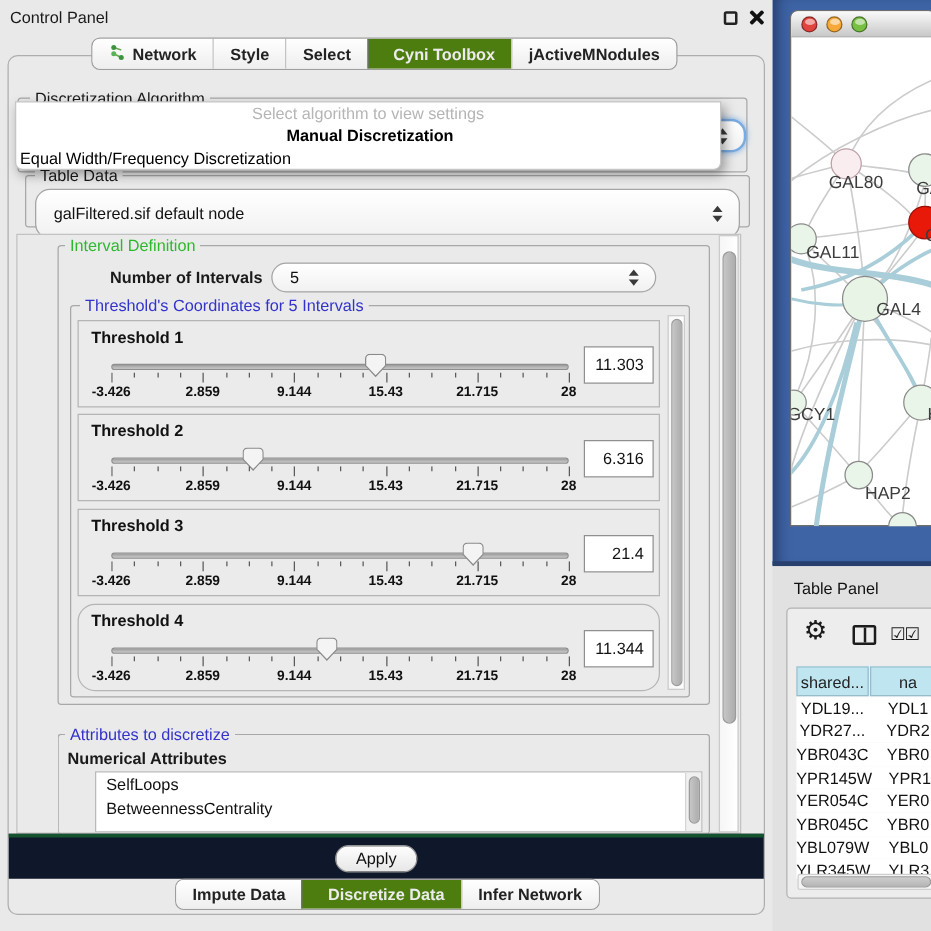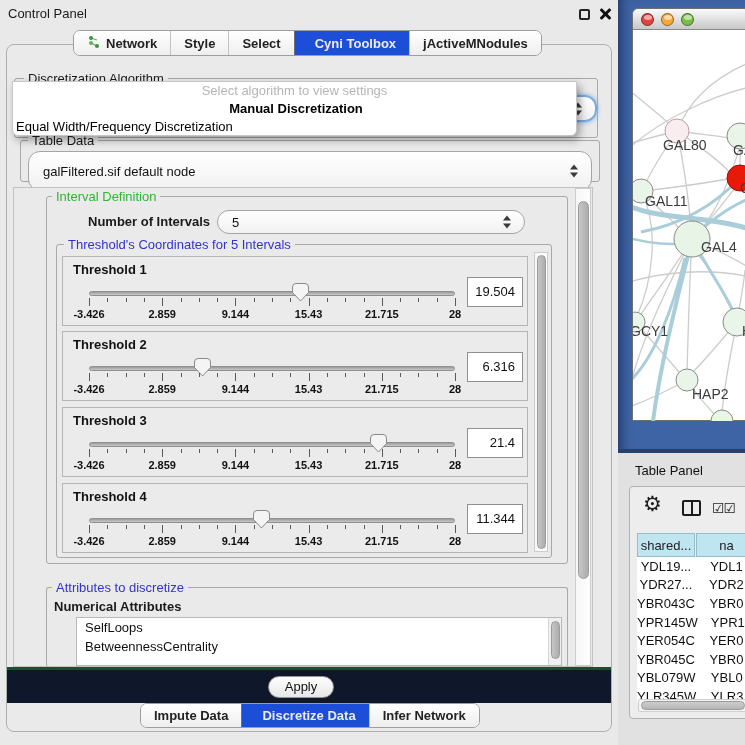--- a/index.html
+++ b/index.html
@@ -18,21 +18,21 @@
 
   .cp-body { position:absolute; left:6px; top:44px; width:606px; height:688px; background:#eaeaea; border:1px solid #aeaeae; border-radius:8px; }
 
   
   .tabstrip { position:absolute; display:flex; border:1px solid #9e9e9e; border-radius:7px; overflow:hidden; background:#fdfdfd; z-index:20;text-align:right; }
   #top-tabs { left:73px; top:30px; height:26px; }
   #bottom-tabs { left:140px; top:703px; height:25px; }
   .tab-seg { display:flex; align-items:center; gap:5px; padding:0 13px; font-size:13px; font-weight:bold; color:#222;
              background:linear-gradient(#ffffff,#eeeeee); border-left:1px solid #c3c3c3; cursor:default; }
   .tab-seg:first-child { border-left:none; }
-  .tab-seg.sel { background:#1d4ed8; color:#ececec; border-left-color:#6f6f6f;padding-left:20px; }
+  .tab-seg.sel { background:#4d7c0f; color:#ececec; border-left-color:#6f6f6f;padding-left:20px; }
 
   
   .group { position:absolute; border:1px solid #a8a8a8; border-radius:3px; }
   .group-label { position:absolute; z-index:5; background:#eaeaea; padding:0 4px; font-size:13px; color:#1a1a1a; white-space:nowrap; }
   .gl-green { color:#2eb82e; }
   .gl-blue  { color:#3333cc; }
 
   
   .combo { position:absolute; border:1px solid #a5a5a5; border-radius:12px; background:linear-gradient(#ffffff,#f1f1f1); }
   .combo-text { position:absolute; left:14px; top:50%; transform:translateY(-50%); font-size:13px; color:#111; white-space:nowrap; }
@@ -223,21 +223,21 @@
             <line x1="329.5" x2="329.5" y1="0" y2="4" stroke="#5a5a5a" stroke-width="1"></line>
             <line x1="348.5" x2="348.5" y1="0" y2="4" stroke="#5a5a5a" stroke-width="1"></line>
             <line x1="366.5" x2="366.5" y1="0" y2="8" stroke="#5a5a5a" stroke-width="1"></line>
           </svg>
           <span class="thr-ticklabel" style="left: 26px;">-3.426</span>
           <span class="thr-ticklabel" style="left: 99.2px;">2.859</span>
           <span class="thr-ticklabel" style="left: 172.4px;">9.144</span>
           <span class="thr-ticklabel" style="left: 245.6px;">15.43</span>
           <span class="thr-ticklabel" style="left: 318.8px;">21.715</span>
           <span class="thr-ticklabel" style="left: 392px;">28</span>
-          <div class="thr-value">19.504</div>
+          <div class="thr-value">11.303</div>
         </div>
         <div class="thr-box" style="top: 331px;">
           <div class="thr-label">Threshold 2</div>
           <div class="thr-track"></div>
           <div class="thr-thumb" style="left: 130.96px;"><svg width="17" height="19" viewBox="0 0 17 19">
               <path d="M4,0.5 h9 a3.5,3.5 0 0 1 3.5,3.5 v5.5 l-8,8.5 l-8,-8.5 v-5.5 a3.5,3.5 0 0 1 3.5,-3.5 z" fill="#f4f4f4" stroke="#8a8a8a"></path>
             </svg></div>
           <svg width="367" height="10" class="thr-ticks">
             <line x1="0.5" x2="0.5" y1="0" y2="8" stroke="#5a5a5a" stroke-width="1"></line>
             <line x1="18.5" x2="18.5" y1="0" y2="4" stroke="#5a5a5a" stroke-width="1"></line>
@@ -299,21 +299,21 @@
             <line x1="366.5" x2="366.5" y1="0" y2="8" stroke="#5a5a5a" stroke-width="1"></line>
           </svg>
           <span class="thr-ticklabel" style="left: 26px;">-3.426</span>
           <span class="thr-ticklabel" style="left: 99.2px;">2.859</span>
           <span class="thr-ticklabel" style="left: 172.4px;">9.144</span>
           <span class="thr-ticklabel" style="left: 245.6px;">15.43</span>
           <span class="thr-ticklabel" style="left: 318.8px;">21.715</span>
           <span class="thr-ticklabel" style="left: 392px;">28</span>
           <div class="thr-value">21.4</div>
         </div>
-        <div class="thr-box" style="top: 483px;">
+        <div class="thr-box" style="top: 483px; border-radius: 14px;">
           <div class="thr-label">Threshold 4</div>
           <div class="thr-track"></div>
           <div class="thr-thumb" style="left: 189.52px;"><svg width="17" height="19" viewBox="0 0 17 19">
               <path d="M4,0.5 h9 a3.5,3.5 0 0 1 3.5,3.5 v5.5 l-8,8.5 l-8,-8.5 v-5.5 a3.5,3.5 0 0 1 3.5,-3.5 z" fill="#f4f4f4" stroke="#8a8a8a"></path>
             </svg></div>
           <svg width="367" height="10" class="thr-ticks">
             <line x1="0.5" x2="0.5" y1="0" y2="8" stroke="#5a5a5a" stroke-width="1"></line>
             <line x1="18.5" x2="18.5" y1="0" y2="4" stroke="#5a5a5a" stroke-width="1"></line>
             <line x1="37.5" x2="37.5" y1="0" y2="4" stroke="#5a5a5a" stroke-width="1"></line>
             <line x1="55.5" x2="55.5" y1="0" y2="4" stroke="#5a5a5a" stroke-width="1"></line>

